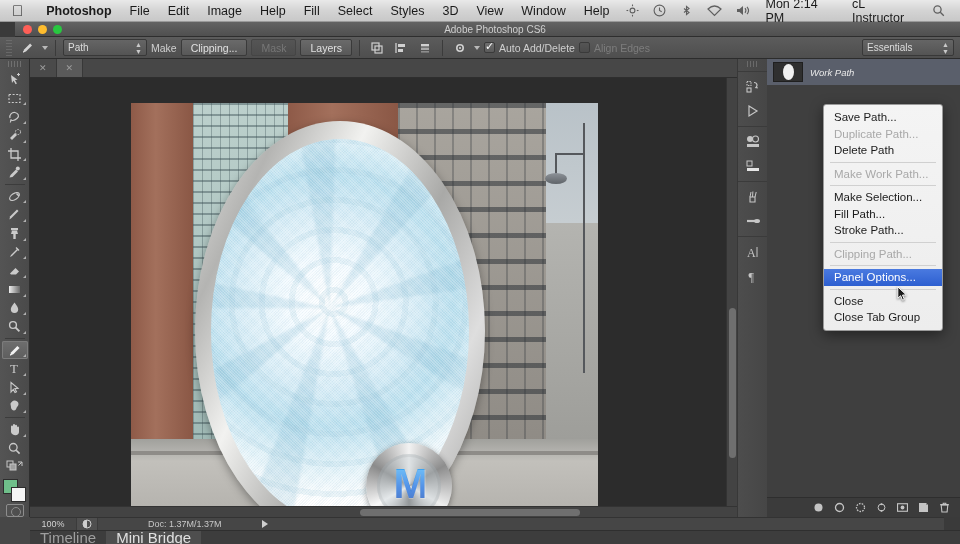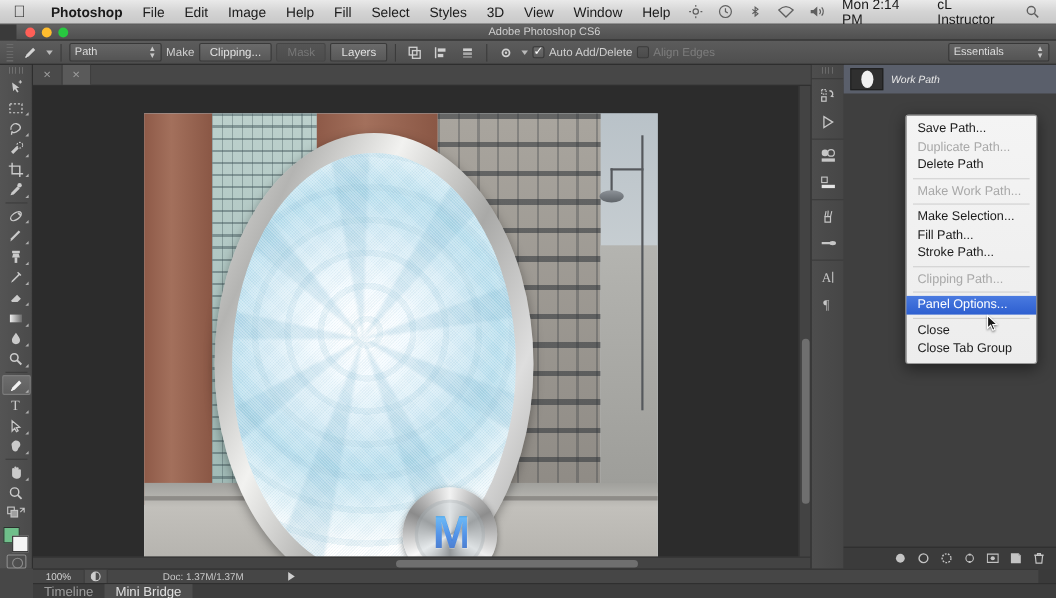--- a/index.html
+++ b/index.html
@@ -264,21 +264,21 @@
     background:#464646; border-top:1px solid #333; display:flex; align-items:center; font-size:9px; color:#c8c8c8;
   }
   .sb-zoom { width:46px; text-align:center; color:#d2d2d2; }
   .sb-icon { width:22px; display:flex;align-items:center;justify-content:center; background:#4f4f4f; height:13px; border-left:1px solid #3b3b3b;border-right:1px solid #3b3b3b;}
   .sb-doc { padding-left:50px; }
   .sb-tri { margin-left:40px; width:0;height:0;border-top:4px solid transparent;border-bottom:4px solid transparent;border-left:6px solid #cfcfcf;}
   .bottomtabs {
     position:absolute; left:30px; right:0; bottom:0; height:14px; background:#3d3d3d; display:flex; align-items:stretch;
     border-top:1px solid #2f2f2f;
   }
-  .btab { font-size:12px; color:#9e9e9e; padding:0 10px; display:flex;align-items:center; }
+  .btab { font-size:15px; color:#9e9e9e; padding:0 10px; display:flex;align-items:center; }
   .btab.active { background:#4e4e4e; color:#e0e0e0; }
   .corner-left { position:absolute; left:0; bottom:0; width:30px; height:27px; background:#474747;}
 </style>
 </head>
 <body>
 
 <div id="app">
 
   <div class="macbar">
     <span class="apple"></span>

